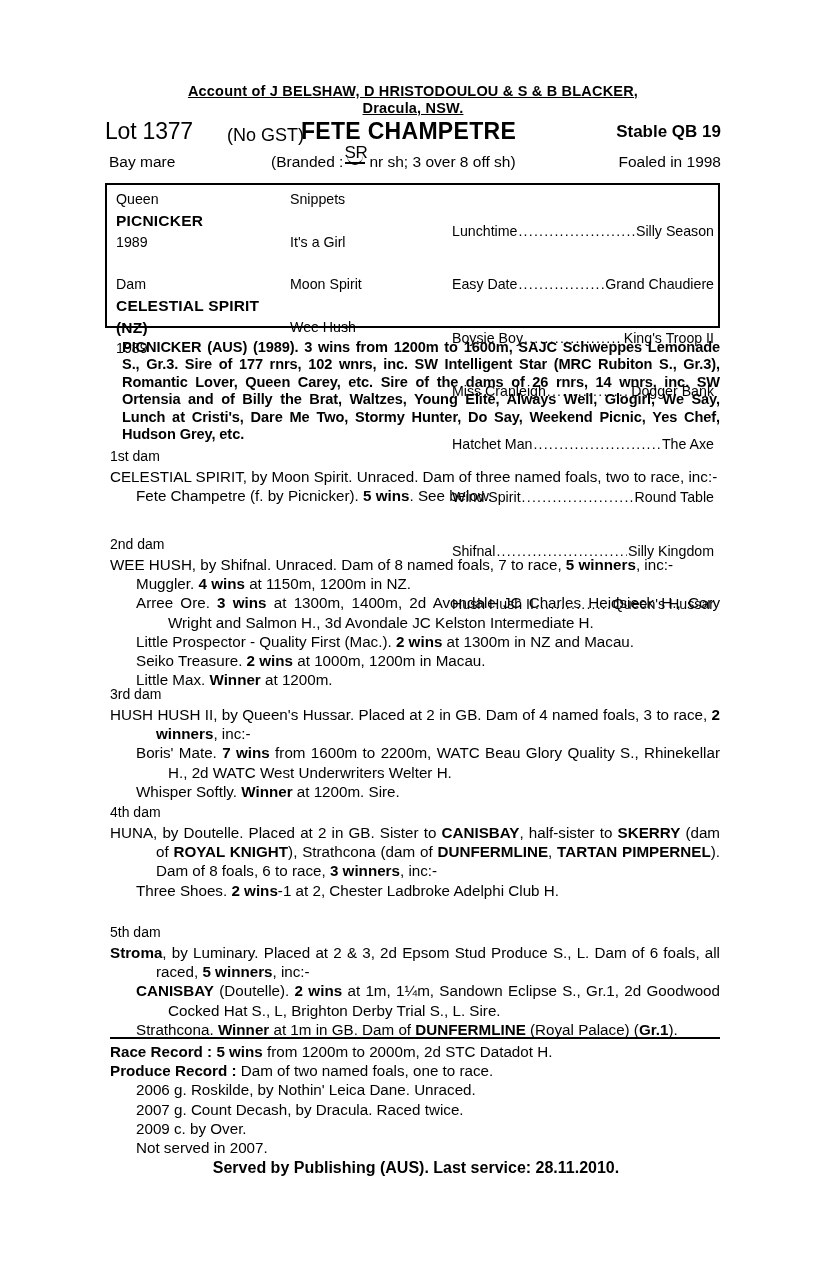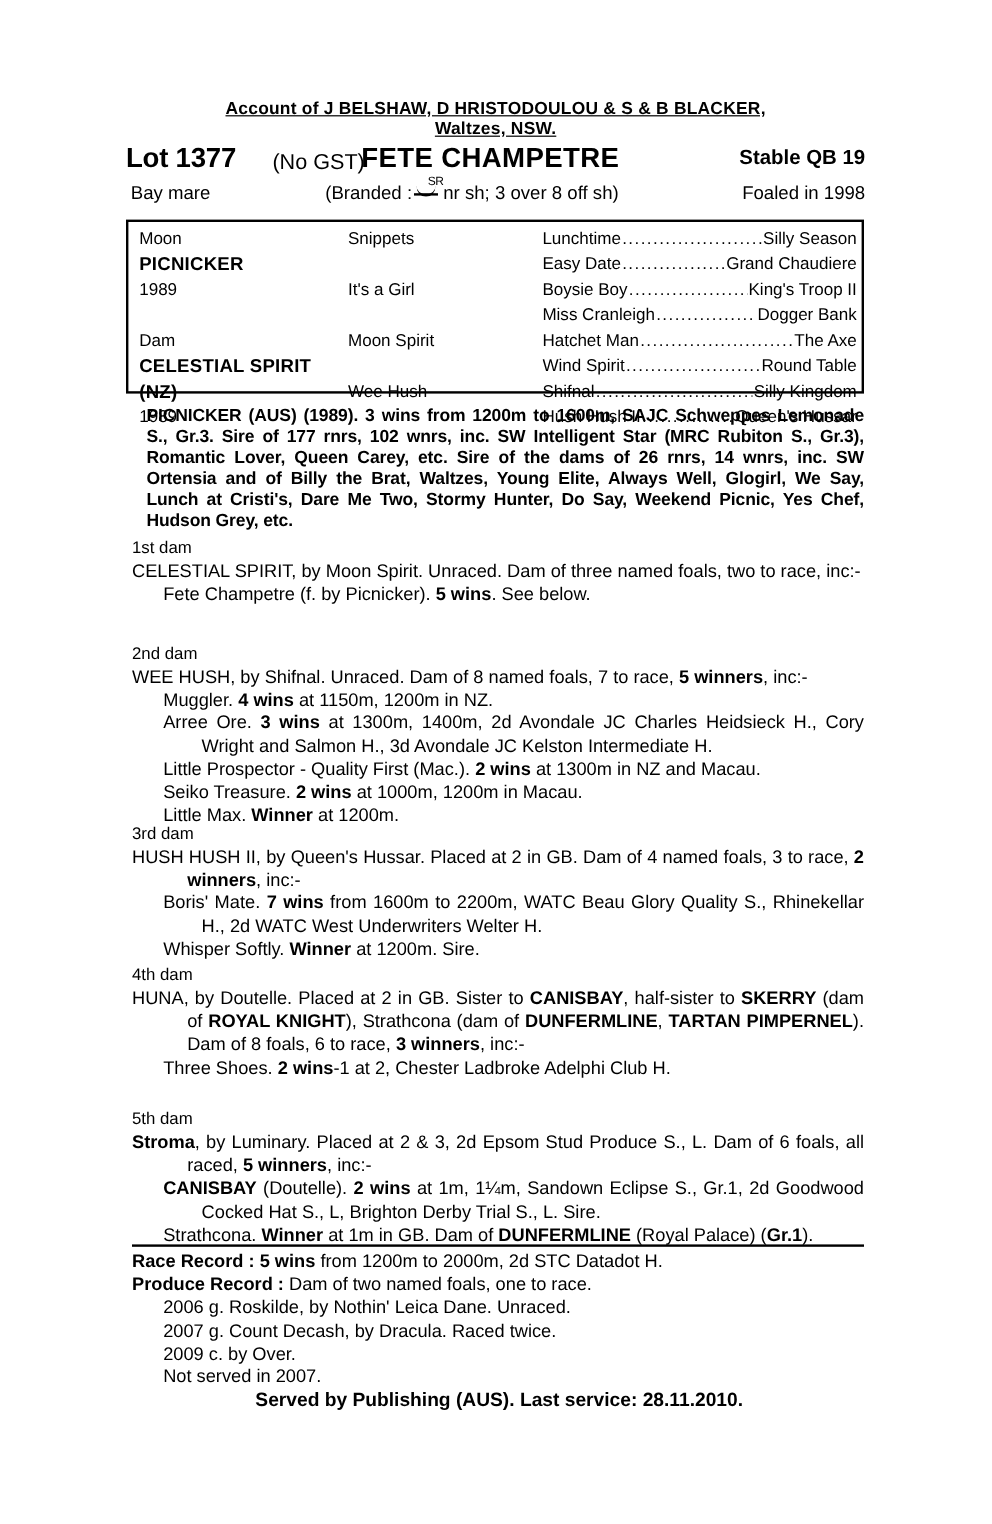--- a/index.html
+++ b/index.html
@@ -40,21 +40,21 @@
   .lot-row {
     position: absolute;
     left: 105px;
     top: 118px;
     width: 616px;
     height: 30px;
   }
   .lot-no {
     position: absolute;
     left: 0; top: 0;
-    font-weight: bold;
+    font-weight: normal;
     font-size: 23px;
     letter-spacing: -0.2px;
   }
   .no-gst {
     position: absolute;
     left: 122px;
     top: 7px;
     font-size: 18px;
     font-weight: normal;
   }
@@ -89,22 +89,22 @@
   .brandmark {
     display: inline-block;
     position: relative;
     width: 24px;
     height: 15px;
     vertical-align: -3px;
     margin: 0 1px;
   }
   .brandmark .sr {
     position: absolute;
-    left: 12px; top: -8px;
-    font-size: 10px;
+    left: 0; top: -8px;
+    font-size: 17px;
     letter-spacing: -0.3px;
     line-height: 12px;
   }
   .brandmark .bar {
     position: absolute;
     left: 1px;
     top: 7px;
     width: 20px;
     height: 2px;
     background: #000;
@@ -147,20 +147,21 @@
   }
   .ped-blank { height: 21.3px; }
 
   .leader-row {
     display: flex;
     align-items: flex-start;
     white-space: nowrap;
     line-height: 21.3px;
     height: 21.3px;
     overflow: hidden;
+    margin-top: 32px;
   }
   .leader-row .lname { flex: 0 0 auto; }
   .leader-row .dots {
     flex: 1 1 auto;
     overflow: hidden;
     margin: 0 1px;
     letter-spacing: 1.2px;
     font-size: 14.2px;
   }
   .leader-row .rname { flex: 0 0 auto; }
@@ -225,40 +226,40 @@
     margin-top: 1px;
   }
 </style>
 </head>
 <body>
 
 <div class="page">
 
   <div class="account-line">
     <span>Account of J BELSHAW, D HRISTODOULOU &amp; S &amp; B BLACKER,</span>
-    <span class="l2">Waltzes, NSW.</span>
+    <span class="l2">Dracula, NSW.</span>
   </div>
 
   <div class="lot-row">
     <span class="lot-no">Lot 1377</span>
     <span class="no-gst">(No GST)</span>
     <span class="horse-name">FETE CHAMPETRE</span>
     <span class="stable">Stable QB 19</span>
   </div>
 
   <div class="desc-row">
     <span class="desc-colour">Bay mare</span>
     <span class="desc-brand"><span>(Branded :</span><span class="brandmark"><span class="sr">SR</span><span class="arc"></span><span class="bar"></span></span><span>nr sh; 3 over 8 off sh)</span></span>
     <span class="desc-foaled">Foaled in 1998</span>
   </div>
 
   <div class="ped-table">
 
     <div class="ped-col ped-col-1">
-      <div>Moon</div>
+      <div>Queen</div>
       <div class="ped-name-bold">PICNICKER</div>
       <div>1989</div>
       <div class="ped-blank"></div>
       <div>Dam</div>
       <div class="ped-name-bold">CELESTIAL SPIRIT (NZ)</div>
       <div>1989</div>
     </div>
 
     <div class="ped-col ped-col-2">
       <div>Snippets</div>

